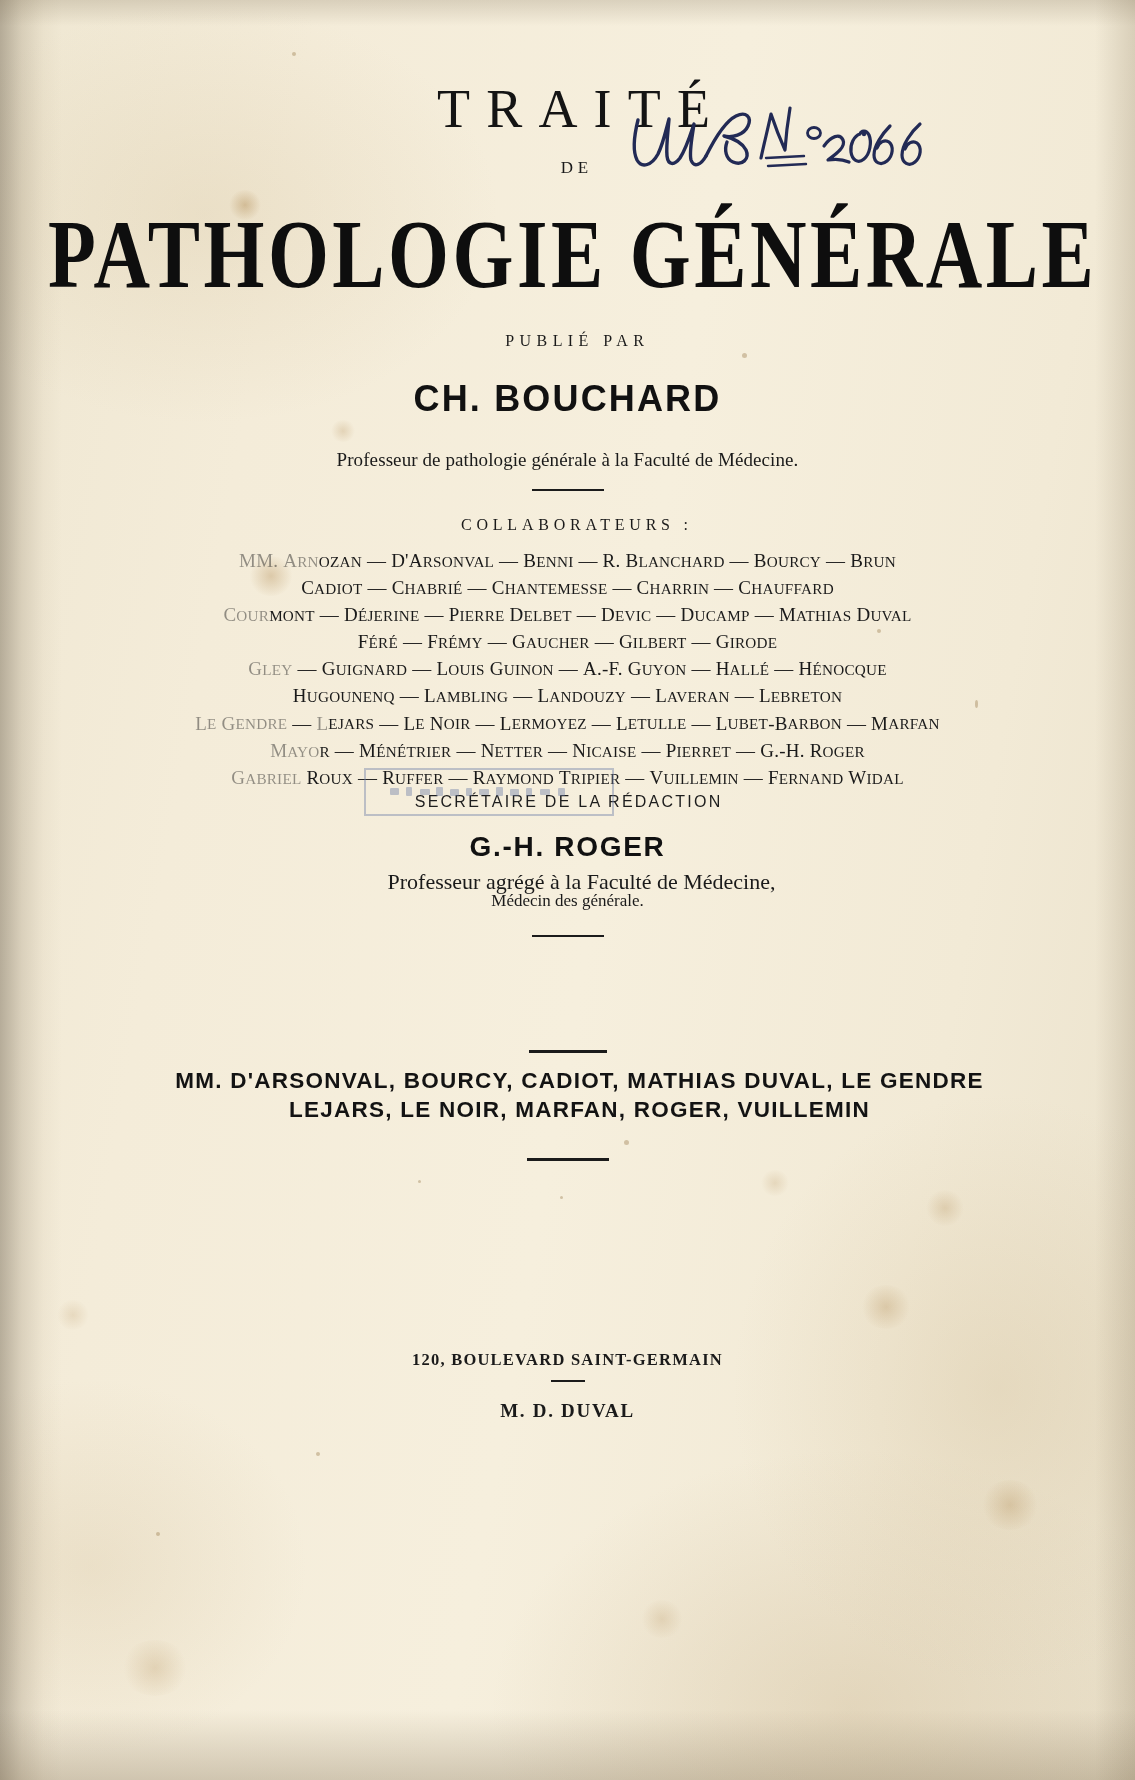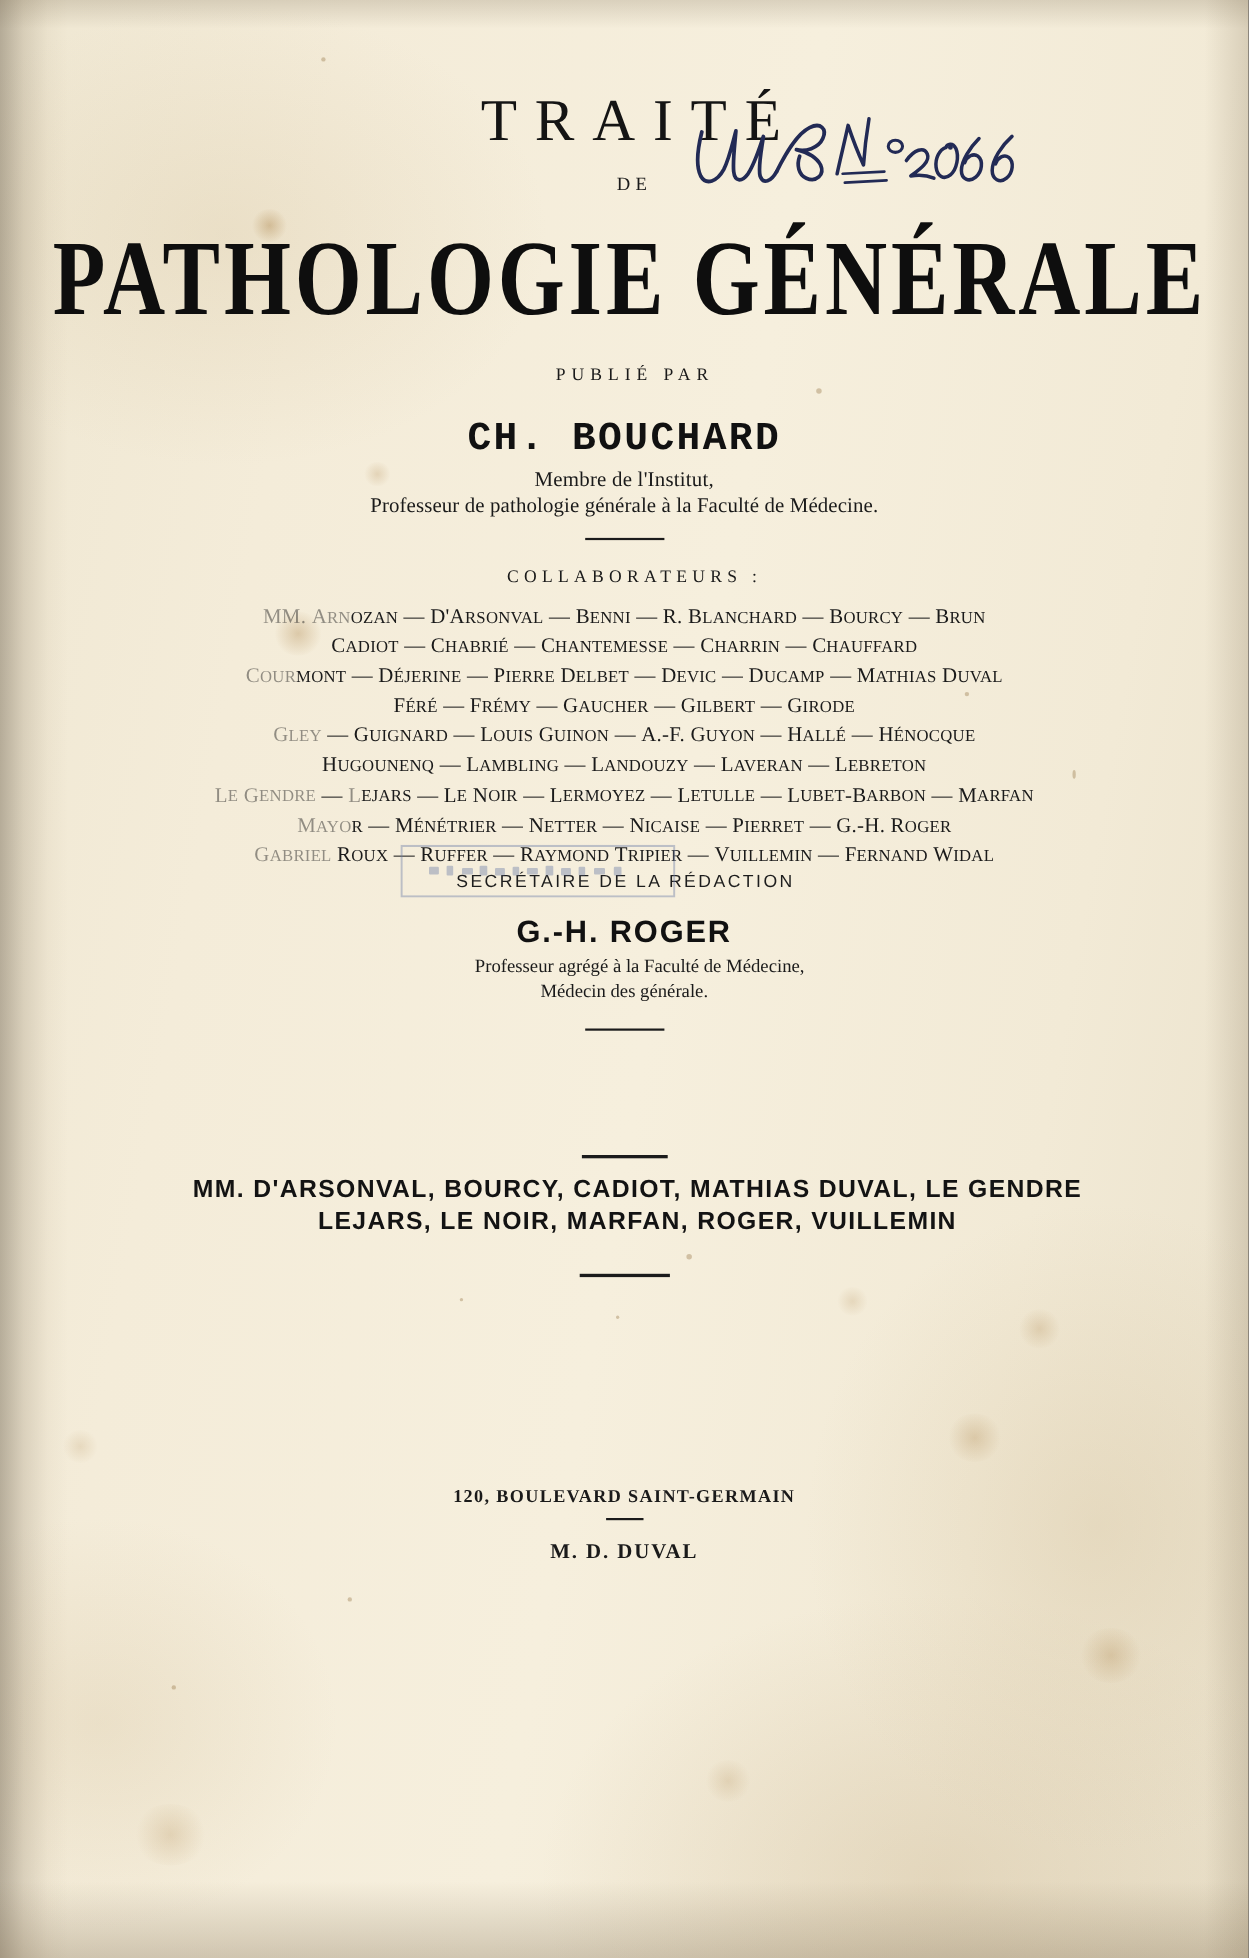--- a/index.html
+++ b/index.html
@@ -114,21 +114,21 @@
     left: 0; right: 0;
     font-size: 16px;
     letter-spacing: 0.34em;
     text-indent: 0.34em;
     padding-left: 14px;
   }
   #bouchard {
     position: absolute;
     top: 378px;
     left: 0; right: 0;
-    font-family: Liberation Mono, monospace;
+    font-family: Liberation Sans, sans-serif;
     font-weight: bold;
     font-size: 36px;
     letter-spacing: 0.06em;
     color: #111;
   }
   #bouchard-line1 {
     position: absolute;
     top: 426px;
     left: 0; right: 0;
     font-size: 19px;
@@ -200,21 +200,21 @@
     font-family: "Liberation Sans", sans-serif;
     font-weight: bold;
     font-size: 28px;
     letter-spacing: 0.06em;
     color: #111;
   }
   #roger-line1 {
     position: absolute;
     top: 869px;
     left: 0; right: 0;
-    font-size: 17px;
+    font-size: 22px;
     padding-left: 28px;
   }
   #roger-line2 {
     position: absolute;
     top: 891px;
     left: 0; right: 0;
     font-size: 17px;
   }
 
   #tome {
@@ -361,21 +361,20 @@
         <path d="M196,60 C203,50 212,47 215,54 C218,61 208,68 200,74 C206,73 214,73 221,76" stroke-width="3.2"></path>
         <path d="M232,48 C226,50 222,58 223,66 C224,74 230,78 236,73 C242,68 244,56 241,49 C238,43 233,45 232,48" stroke-width="3.2"></path>
         <path d="M262,40 C254,48 246,60 246,69 C246,77 253,80 259,75 C265,70 266,60 261,56 C257,53 251,56 249,62" stroke-width="3.2"></path>
         <path d="M292,38 C283,46 274,59 274,69 C274,77 281,81 287,76 C293,71 294,61 289,57 C285,54 279,57 277,63" stroke-width="3.2"></path>
       </g>
       <circle cx="236" cy="48" r="2.2" fill="#222a55"></circle>
     </svg>
 
     <div id="publie-par">PUBLIÉ PAR</div>
     <div id="bouchard">CH. BOUCHARD</div>
-    <div id="bouchard-line1">Membre de l'Institut,</div>
     <div id="bouchard-line2">Professeur de pathologie générale à la Faculté de Médecine.</div>
 
     <div class="rule" id="rule-1"></div>
 
     <div id="collaborateurs-heading">COLLABORATEURS :</div>
 
     <div id="collab-list">
       <div class="collab-line"><span class="sc fade-left" style="font-size:1em">MM.</span> <span class="sc fade-left" style="font-size:1em">A</span><span class="sc fade-left" style="font-size:0.80em;position:relative;top:-0.01em">R</span><span class="sc fade-left" style="font-size:0.80em;position:relative;top:-0.01em">N</span><span class="sc" style="font-size:0.80em;position:relative;top:-0.01em">O</span><span class="sc" style="font-size:0.80em;position:relative;top:-0.01em">Z</span><span class="sc" style="font-size:0.80em;position:relative;top:-0.01em">A</span><span class="sc" style="font-size:0.80em;position:relative;top:-0.01em">N</span> — <span class="sc" style="font-size:1em">D</span><span class="sc">'</span><span class="sc" style="font-size:1em">A</span><span class="sc" style="font-size:0.80em;position:relative;top:-0.01em">R</span><span class="sc" style="font-size:0.80em;position:relative;top:-0.01em">S</span><span class="sc" style="font-size:0.80em;position:relative;top:-0.01em">O</span><span class="sc" style="font-size:0.80em;position:relative;top:-0.01em">N</span><span class="sc" style="font-size:0.80em;position:relative;top:-0.01em">V</span><span class="sc" style="font-size:0.80em;position:relative;top:-0.01em">A</span><span class="sc" style="font-size:0.80em;position:relative;top:-0.01em">L</span> — <span class="sc" style="font-size:1em">B</span><span class="sc" style="font-size:0.80em;position:relative;top:-0.01em">E</span><span class="sc" style="font-size:0.80em;position:relative;top:-0.01em">N</span><span class="sc" style="font-size:0.80em;position:relative;top:-0.01em">N</span><span class="sc" style="font-size:0.80em;position:relative;top:-0.01em">I</span> — <span class="sc" style="font-size:1em">R.</span> <span class="sc" style="font-size:1em">B</span><span class="sc" style="font-size:0.80em;position:relative;top:-0.01em">L</span><span class="sc" style="font-size:0.80em;position:relative;top:-0.01em">A</span><span class="sc" style="font-size:0.80em;position:relative;top:-0.01em">N</span><span class="sc" style="font-size:0.80em;position:relative;top:-0.01em">C</span><span class="sc" style="font-size:0.80em;position:relative;top:-0.01em">H</span><span class="sc" style="font-size:0.80em;position:relative;top:-0.01em">A</span><span class="sc" style="font-size:0.80em;position:relative;top:-0.01em">R</span><span class="sc" style="font-size:0.80em;position:relative;top:-0.01em">D</span> — <span class="sc" style="font-size:1em">B</span><span class="sc" style="font-size:0.80em;position:relative;top:-0.01em">O</span><span class="sc" style="font-size:0.80em;position:relative;top:-0.01em">U</span><span class="sc" style="font-size:0.80em;position:relative;top:-0.01em">R</span><span class="sc" style="font-size:0.80em;position:relative;top:-0.01em">C</span><span class="sc" style="font-size:0.80em;position:relative;top:-0.01em">Y</span> — <span class="sc" style="font-size:1em">B</span><span class="sc" style="font-size:0.80em;position:relative;top:-0.01em">R</span><span class="sc" style="font-size:0.80em;position:relative;top:-0.01em">U</span><span class="sc" style="font-size:0.80em;position:relative;top:-0.01em">N</span></div>
       <div class="collab-line"><span class="sc" style="font-size:1em">C</span><span class="sc" style="font-size:0.80em;position:relative;top:-0.01em">A</span><span class="sc" style="font-size:0.80em;position:relative;top:-0.01em">D</span><span class="sc" style="font-size:0.80em;position:relative;top:-0.01em">I</span><span class="sc" style="font-size:0.80em;position:relative;top:-0.01em">O</span><span class="sc" style="font-size:0.80em;position:relative;top:-0.01em">T</span> — <span class="sc" style="font-size:1em">C</span><span class="sc" style="font-size:0.80em;position:relative;top:-0.01em">H</span><span class="sc" style="font-size:0.80em;position:relative;top:-0.01em">A</span><span class="sc" style="font-size:0.80em;position:relative;top:-0.01em">B</span><span class="sc" style="font-size:0.80em;position:relative;top:-0.01em">R</span><span class="sc" style="font-size:0.80em;position:relative;top:-0.01em">I</span><span class="sc" style="font-size:0.80em;position:relative;top:-0.01em">É</span> — <span class="sc" style="font-size:1em">C</span><span class="sc" style="font-size:0.80em;position:relative;top:-0.01em">H</span><span class="sc" style="font-size:0.80em;position:relative;top:-0.01em">A</span><span class="sc" style="font-size:0.80em;position:relative;top:-0.01em">N</span><span class="sc" style="font-size:0.80em;position:relative;top:-0.01em">T</span><span class="sc" style="font-size:0.80em;position:relative;top:-0.01em">E</span><span class="sc" style="font-size:0.80em;position:relative;top:-0.01em">M</span><span class="sc" style="font-size:0.80em;position:relative;top:-0.01em">E</span><span class="sc" style="font-size:0.80em;position:relative;top:-0.01em">S</span><span class="sc" style="font-size:0.80em;position:relative;top:-0.01em">S</span><span class="sc" style="font-size:0.80em;position:relative;top:-0.01em">E</span> — <span class="sc" style="font-size:1em">C</span><span class="sc" style="font-size:0.80em;position:relative;top:-0.01em">H</span><span class="sc" style="font-size:0.80em;position:relative;top:-0.01em">A</span><span class="sc" style="font-size:0.80em;position:relative;top:-0.01em">R</span><span class="sc" style="font-size:0.80em;position:relative;top:-0.01em">R</span><span class="sc" style="font-size:0.80em;position:relative;top:-0.01em">I</span><span class="sc" style="font-size:0.80em;position:relative;top:-0.01em">N</span> — <span class="sc" style="font-size:1em">C</span><span class="sc" style="font-size:0.80em;position:relative;top:-0.01em">H</span><span class="sc" style="font-size:0.80em;position:relative;top:-0.01em">A</span><span class="sc" style="font-size:0.80em;position:relative;top:-0.01em">U</span><span class="sc" style="font-size:0.80em;position:relative;top:-0.01em">F</span><span class="sc" style="font-size:0.80em;position:relative;top:-0.01em">F</span><span class="sc" style="font-size:0.80em;position:relative;top:-0.01em">A</span><span class="sc" style="font-size:0.80em;position:relative;top:-0.01em">R</span><span class="sc" style="font-size:0.80em;position:relative;top:-0.01em">D</span></div>
       <div class="collab-line"><span class="sc fade-left" style="font-size:1em">C</span><span class="sc fade-left" style="font-size:0.80em;position:relative;top:-0.01em">O</span><span class="sc fade-left" style="font-size:0.80em;position:relative;top:-0.01em">U</span><span class="sc fade-left" style="font-size:0.80em;position:relative;top:-0.01em">R</span><span class="sc" style="font-size:0.80em;position:relative;top:-0.01em">M</span><span class="sc" style="font-size:0.80em;position:relative;top:-0.01em">O</span><span class="sc" style="font-size:0.80em;position:relative;top:-0.01em">N</span><span class="sc" style="font-size:0.80em;position:relative;top:-0.01em">T</span> — <span class="sc" style="font-size:1em">D</span><span class="sc" style="font-size:0.80em;position:relative;top:-0.01em">É</span><span class="sc" style="font-size:0.80em;position:relative;top:-0.01em">J</span><span class="sc" style="font-size:0.80em;position:relative;top:-0.01em">E</span><span class="sc" style="font-size:0.80em;position:relative;top:-0.01em">R</span><span class="sc" style="font-size:0.80em;position:relative;top:-0.01em">I</span><span class="sc" style="font-size:0.80em;position:relative;top:-0.01em">N</span><span class="sc" style="font-size:0.80em;position:relative;top:-0.01em">E</span> — <span class="sc" style="font-size:1em">P</span><span class="sc" style="font-size:0.80em;position:relative;top:-0.01em">I</span><span class="sc" style="font-size:0.80em;position:relative;top:-0.01em">E</span><span class="sc" style="font-size:0.80em;position:relative;top:-0.01em">R</span><span class="sc" style="font-size:0.80em;position:relative;top:-0.01em">R</span><span class="sc" style="font-size:0.80em;position:relative;top:-0.01em">E</span> <span class="sc" style="font-size:1em">D</span><span class="sc" style="font-size:0.80em;position:relative;top:-0.01em">E</span><span class="sc" style="font-size:0.80em;position:relative;top:-0.01em">L</span><span class="sc" style="font-size:0.80em;position:relative;top:-0.01em">B</span><span class="sc" style="font-size:0.80em;position:relative;top:-0.01em">E</span><span class="sc" style="font-size:0.80em;position:relative;top:-0.01em">T</span> — <span class="sc" style="font-size:1em">D</span><span class="sc" style="font-size:0.80em;position:relative;top:-0.01em">E</span><span class="sc" style="font-size:0.80em;position:relative;top:-0.01em">V</span><span class="sc" style="font-size:0.80em;position:relative;top:-0.01em">I</span><span class="sc" style="font-size:0.80em;position:relative;top:-0.01em">C</span> — <span class="sc" style="font-size:1em">D</span><span class="sc" style="font-size:0.80em;position:relative;top:-0.01em">U</span><span class="sc" style="font-size:0.80em;position:relative;top:-0.01em">C</span><span class="sc" style="font-size:0.80em;position:relative;top:-0.01em">A</span><span class="sc" style="font-size:0.80em;position:relative;top:-0.01em">M</span><span class="sc" style="font-size:0.80em;position:relative;top:-0.01em">P</span> — <span class="sc" style="font-size:1em">M</span><span class="sc" style="font-size:0.80em;position:relative;top:-0.01em">A</span><span class="sc" style="font-size:0.80em;position:relative;top:-0.01em">T</span><span class="sc" style="font-size:0.80em;position:relative;top:-0.01em">H</span><span class="sc" style="font-size:0.80em;position:relative;top:-0.01em">I</span><span class="sc" style="font-size:0.80em;position:relative;top:-0.01em">A</span><span class="sc" style="font-size:0.80em;position:relative;top:-0.01em">S</span> <span class="sc" style="font-size:1em">D</span><span class="sc" style="font-size:0.80em;position:relative;top:-0.01em">U</span><span class="sc" style="font-size:0.80em;position:relative;top:-0.01em">V</span><span class="sc" style="font-size:0.80em;position:relative;top:-0.01em">A</span><span class="sc" style="font-size:0.80em;position:relative;top:-0.01em">L</span></div>

